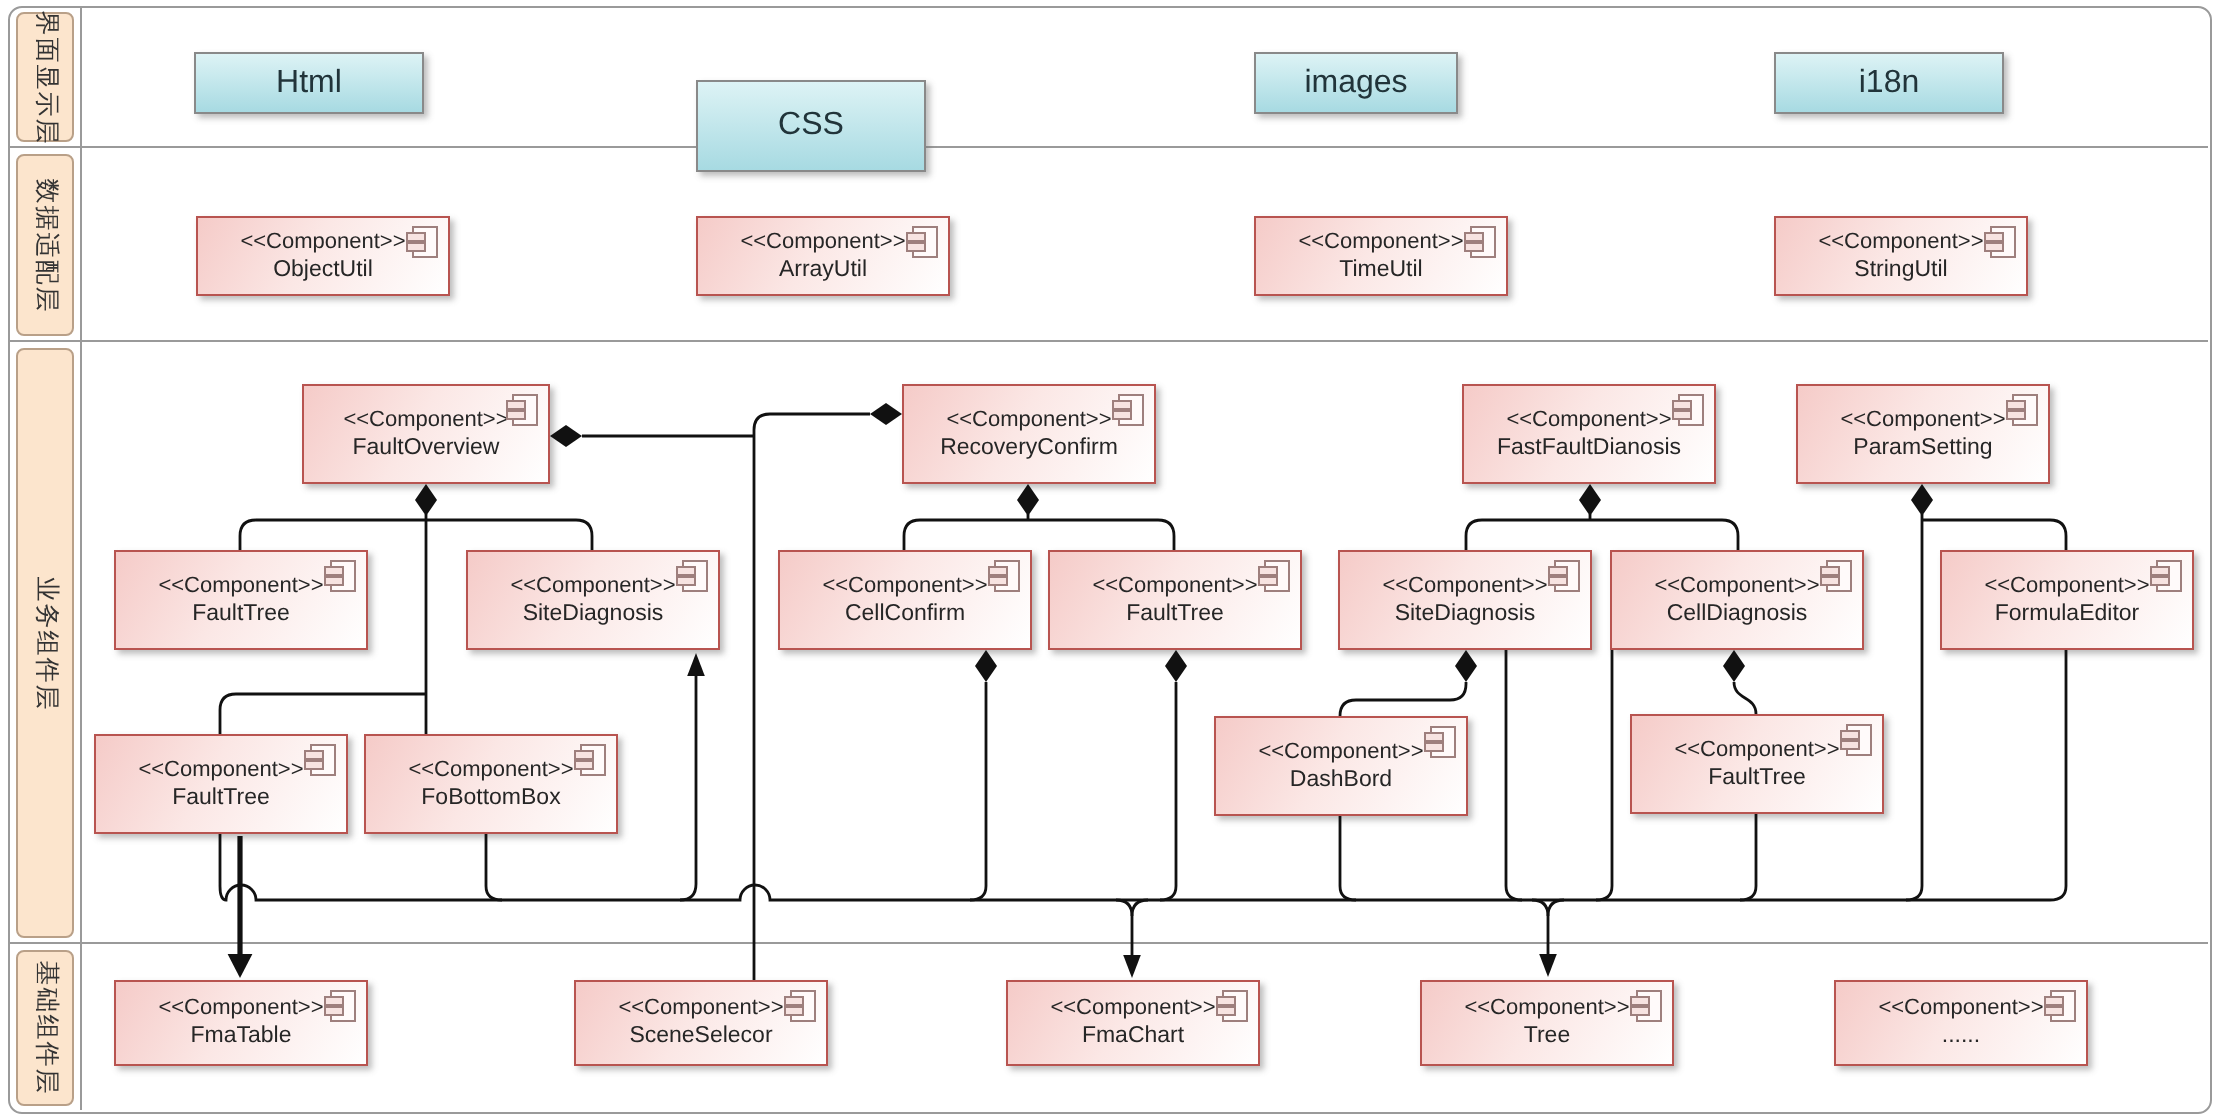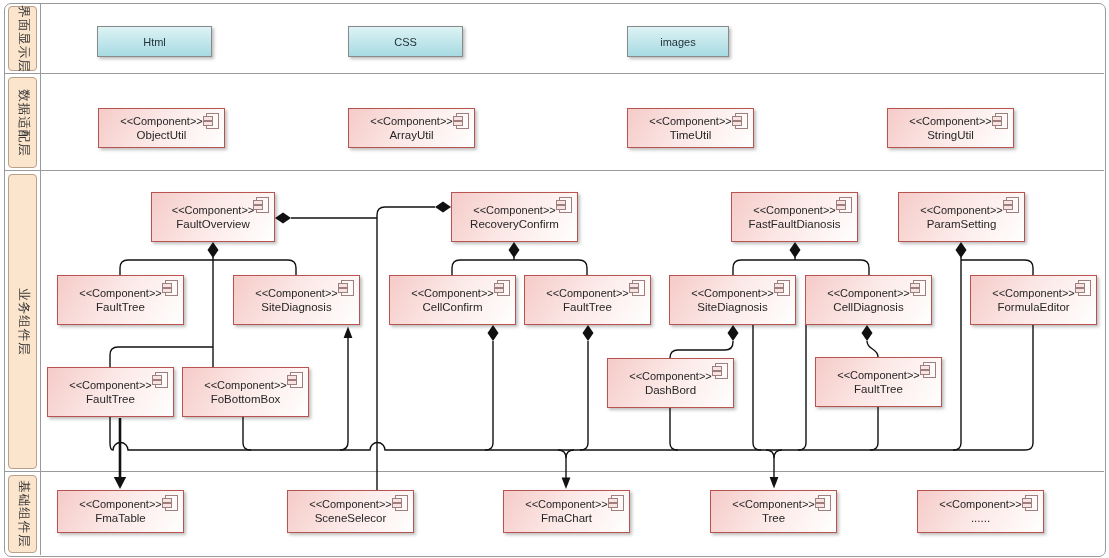--- a/index.html
+++ b/index.html
@@ -24,21 +24,21 @@
     box-shadow:2px 2px 3px rgba(110,110,110,0.45);
     display:flex;flex-direction:column;align-items:center;justify-content:center;
     text-align:center;color:#262626;}
   .comp-box .stereo{font-size:11px;line-height:13px;display:block;}
   .comp-box .cname{font-size:11.5px;line-height:14px;display:block;}
   
   .ui-box{position:absolute;box-sizing:border-box;border:1px solid #898989;
     background:linear-gradient(180deg,#ddf3f5 0%,#a7dae2 100%);
     box-shadow:2px 2px 3px rgba(110,110,110,0.45);
     display:flex;align-items:center;justify-content:center;
-    font-size:11px;color:#21343a;}
+    font-size:16px;color:#21343a;}
   
   .cicon{position:absolute;top:4px;right:5px;width:11px;height:14px;
     border:1px solid #9e7f7d;background:rgba(255,250,250,0.85);}
   .cicon::before,.cicon::after{content:"";position:absolute;left:-4px;width:8px;height:3px;
     border:1px solid #9e7f7d;background:#f7e3e1;}
   .cicon::before{top:2px;}
   .cicon::after{top:7px;}
   svg.wires{position:absolute;left:0;top:0;z-index:3;pointer-events:none;}
   .boxlayer{position:absolute;left:0;top:0;z-index:2;width:100%;height:100%;}
 </style>
@@ -130,26 +130,29 @@
       <polygon points="774,488.5 769.6,477 778.4,477"></polygon>
       <polygon points="120,489 113.8,477 126.2,477"></polygon>
     </g>
   </svg>
 
   <div class="boxlayer">
 
     <div class="ui-box" style="left:97px;top:26px;width:115px;height:31px">
         <span>Html</span>
       </div>
-    <div class="ui-box" style="left:348px;top:26px;width:115px;height:31px">
+    <div class="ui-box" style="left:348px;top:40px;width:115px;height:46px">
         <span>CSS</span>
       </div>
     <div class="ui-box" style="left:627px;top:26px;width:102px;height:31px">
         <span>images</span>
       </div>
+    <div class="ui-box" style="left:887px;top:26px;width:115px;height:31px">
+        <span>i18n</span>
+      </div>
 
     <div class="comp-box" style="left:98px;top:108px;width:127px;height:40px">
         <span class="cicon"></span>
         <span class="stereo">&lt;&lt;Component&gt;&gt;</span>
         <span class="cname">ObjectUtil</span>
       </div>
     <div class="comp-box" style="left:348px;top:108px;width:127px;height:40px">
         <span class="cicon"></span>
         <span class="stereo">&lt;&lt;Component&gt;&gt;</span>
         <span class="cname">ArrayUtil</span>

